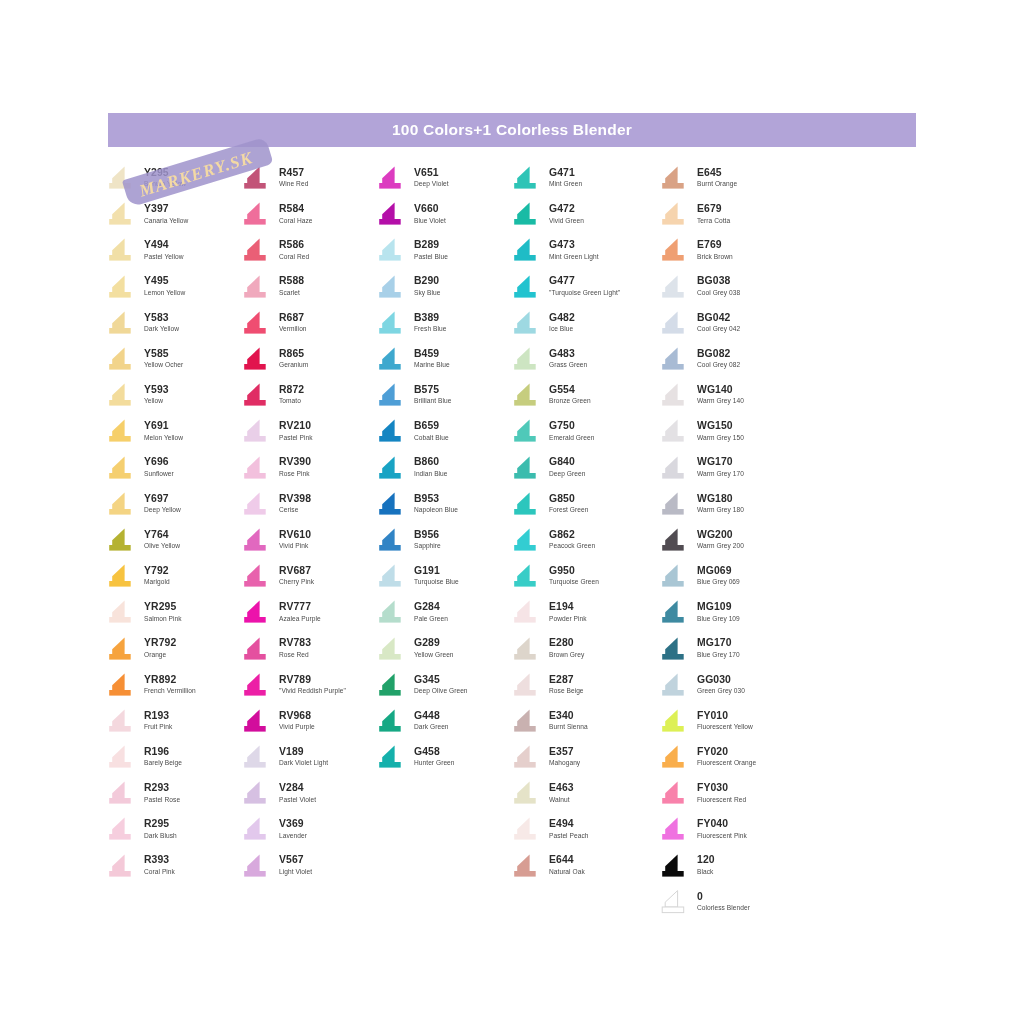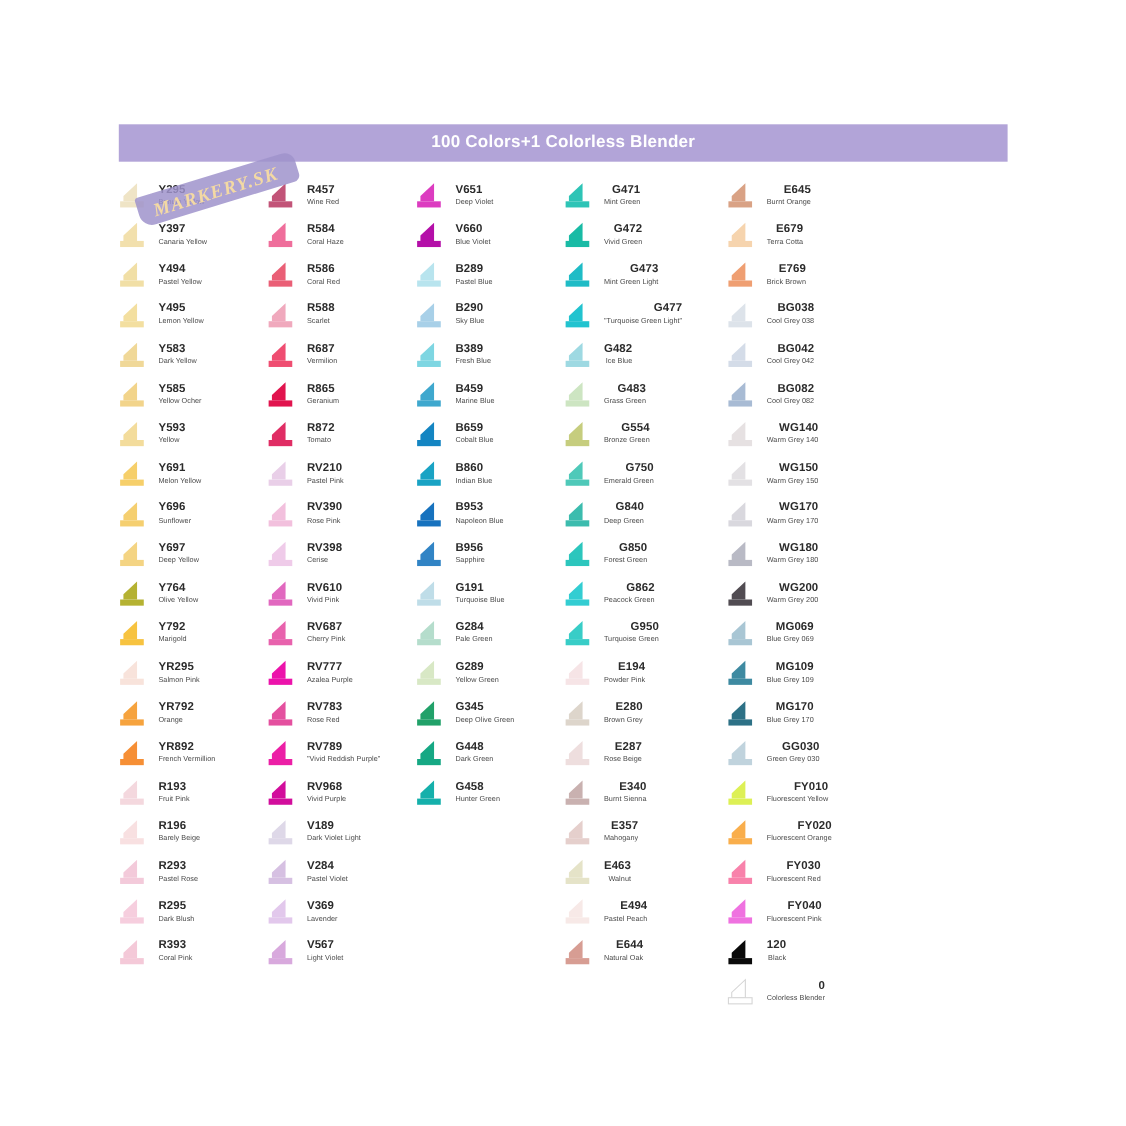--- a/index.html
+++ b/index.html
@@ -71,21 +71,21 @@
     left: 108px; top: 160px;
     width: 816px;
     display: flex;
     flex-direction: row;
   }
   .column {
     width: 135px;
     display: flex;
     flex-direction: column;
   }
-  .column.wide { width: 148px; text-align: right; }
+  .column.wide { width: 148px; }
 
   .swatch-row {
     height: 36.2px;
     display: flex;
     flex-direction: row;
     align-items: center;
   }
   .nib {
     width: 30px; height: 26px;
     flex: 0 0 30px;
@@ -682,20 +682,32 @@
             </svg>
           </div>
           <div class="labels">
             <div class="code">B459</div>
             <div class="cname">Marine Blue</div>
           </div>
         </div>
         <div class="swatch-row">
           <div class="nib">
             <svg width="30" height="26" viewBox="0 0 30 26">
+              <path d="M4.2 18.0 L4.2 13.2 L16.6 1.6 L16.6 18.0 Z" fill="#4e9ed6"></path>
+              <rect x="1.2" y="18.0" width="21.5" height="5.6" fill="#4e9ed6"></rect>
+            </svg>
+          </div>
+          <div class="labels">
+            <div class="code">B575</div>
+            <div class="cname">Brilliant Blue</div>
+          </div>
+        </div>
+        <div class="swatch-row">
+          <div class="nib">
+            <svg width="30" height="26" viewBox="0 0 30 26">
               <path d="M4.2 18.0 L4.2 13.2 L16.6 1.6 L16.6 18.0 Z" fill="#1485c2"></path>
               <rect x="1.2" y="18.0" width="21.5" height="5.6" fill="#1485c2"></rect>
             </svg>
           </div>
           <div class="labels">
             <div class="code">B659</div>
             <div class="cname">Cobalt Blue</div>
           </div>
         </div>
         <div class="swatch-row">

